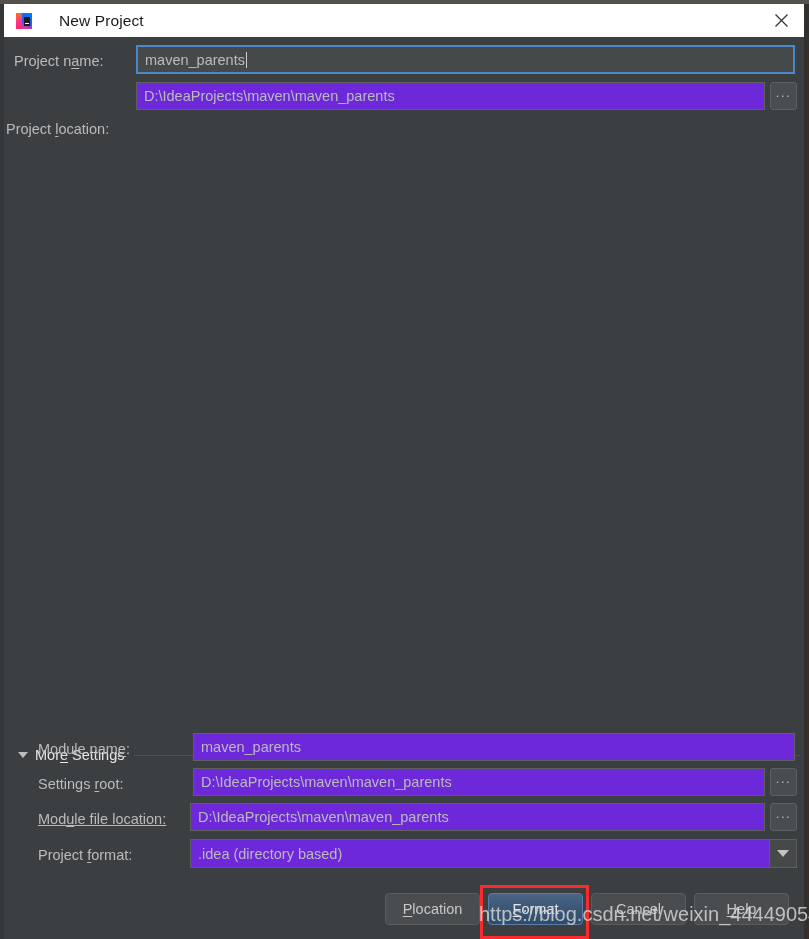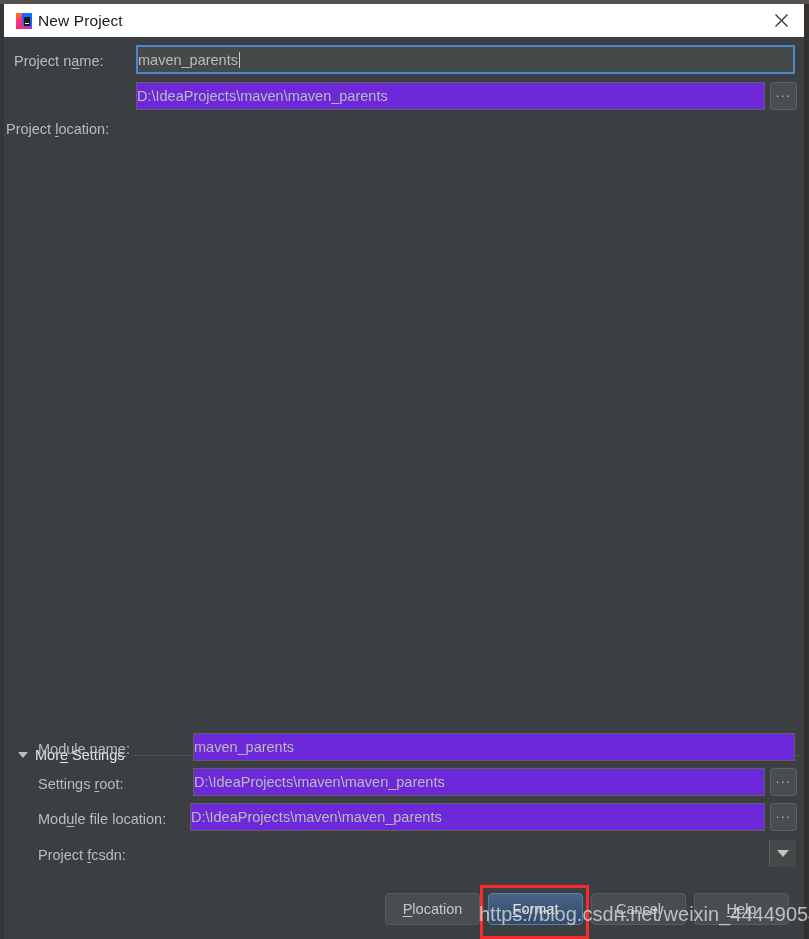--- a/index.html
+++ b/index.html
@@ -72,21 +72,21 @@
     position: absolute; left: 8px; top: 4px;
     width: 6px; height: 9px;
     background: #1b1b1b;
   }
   .titlebar-icon .ij-d {
     position: absolute; left: 9px; top: 10px;
     width: 4px; height: 1.5px;
     background: #ffffff;
   }
   .titlebar-title {
-    margin-left: 6px;
+    margin-left: 27px;
     font-size: 15.5px;
     color: #1a1a1a;
     letter-spacing: 0.1px;
     white-space: nowrap;
   }
   .titlebar-close {
     position: absolute;
     right: 0; top: 0;
     width: 46px; height: 33px;
     display: flex;
@@ -118,21 +118,21 @@
     background: #6d28d9;
     border: 1px solid #5e6060;
     box-sizing: border-box;
     display: flex;
     align-items: center;
     color: #bbbbbb;
     font-size: 14.5px;
     white-space: nowrap;
     overflow: hidden;
   }
-  .field .fval { }
+  .field .fval { padding-left: 7px; }
 
   .field.focused {
     border: 2px solid #4a88c7;
     background: #45494a;
   }
   .caret {
     display: inline-block;
     width: 1px;
     height: 16px;
     background: #cccccc;
@@ -303,32 +303,35 @@
     <div class="lbl" style="left:34px; top:739px;"><span>Settings </span><u>r</u><span>oot:</span></div>
 
     <div class="field" style="left:189px; top:731px; width:572px; height:28px;">
       <span class="fval">D:\IdeaProjects\maven\maven_parents</span>
     </div>
 
     <div class="browse" style="left:766px; top:731px; width:27px; height:28px;">
       <span>...</span>
     </div>
 
-    <div class="lbl" style="left:34px; top:774px;"><span>Mod</span><u>u</u><span>le file location:</span></div>
+    <div class="lbl" style="left:34px; top:774px;text-decoration:underline;"><span>Mod</span><u>u</u><span>le file location:</span></div>
 
     <div class="field" style="left:186px; top:766px; width:575px; height:28px;">
       <span class="fval">D:\IdeaProjects\maven\maven_parents</span>
     </div>
 
     <div class="browse" style="left:766px; top:766px; width:27px; height:28px;">
       <span>...</span>
     </div>
 
-    <div class="lbl" style="left:34px; top:810px;"><span>Project </span><u>f</u><span>csdn:</span></div>
-
+    <div class="lbl" style="left:34px; top:810px;"><span>Project </span><u>f</u><span>ormat:</span></div>
+
+    <div class="field" style="left:186px; top:802px; width:607px; height:29px;">
+      <span class="fval">.idea (directory based)</span>
+    </div>
 
     <div class="combo-arrow" style="left:765px; top:803px; width:27px; height:27px;">
       <div class="tri-down"></div>
     </div>
 
     <div class="btn" style="left:381px; top:856px; width:95px;">
         <span></span>
         <u>P</u>
         <span>location</span>
       </div>

